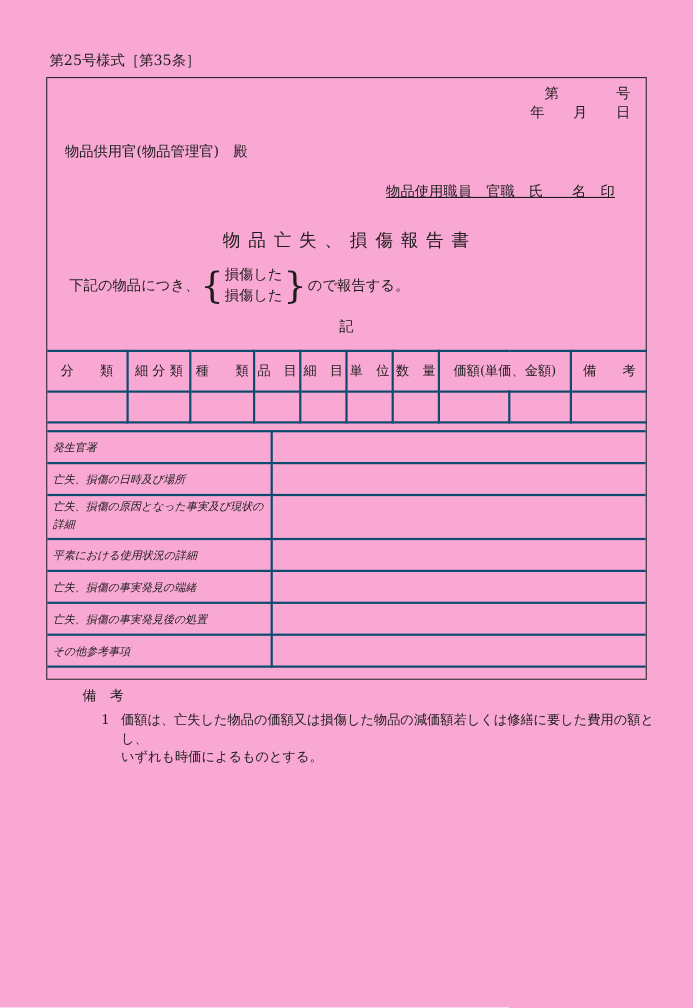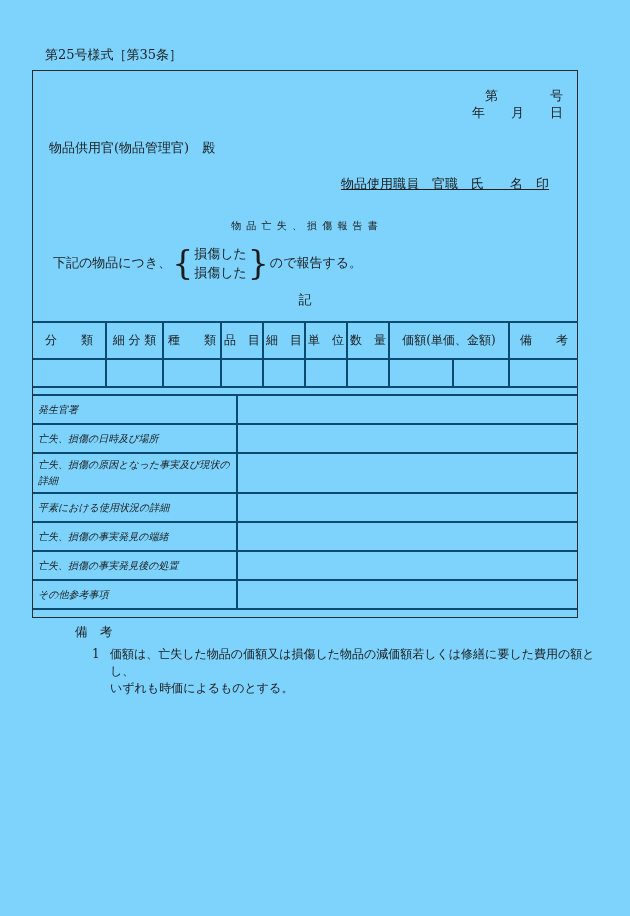--- a/index.html
+++ b/index.html
@@ -1,30 +1,30 @@
 <!DOCTYPE html>
 <html><head>
 <meta charset="utf-8">
 <style>
   * { margin:0; padding:0; box-sizing:border-box; }
   html,body { background:#ffffff; }
   .page {
-    position:relative; width:630px; height:916px; background:#7dd3fc;
+    position:relative; width:630px; height:916px; background:#f9a8d4;
     font-family:"DejaVu Serif","Liberation Serif",serif;
     font-size:13px; color:#1c1c1c; overflow:hidden;
   }
   .form-label { position:absolute; left:45px; top:46px; font-size:13px; }
   .form-box {
-    position:absolute; left:32px; top:70px; width:546px; height:548px;
-    border:1px solid #2b2b2b; padding-top:16px;
+    position:absolute; left:42px; top:70px; width:546px; height:548px;
+    border:1px solid #2b2b2b; padding-top:6px;
   }
   .right-line { text-align:right; padding-right:14px; line-height:17px; }
   .addressee { margin-top:18px; padding-left:16px; }
   .reporter { margin-top:18px; text-align:right; padding-right:28px;text-decoration:underline; }
-  .doc-title { margin-top:26px; text-align:center; font-size:10px; letter-spacing:1px; }
+  .doc-title { margin-top:26px; text-align:center; font-size:16px; letter-spacing:1px; }
   .statement { margin-top:10px; padding-left:20px; display:flex; align-items:center; }
   .brace { font-size:33px; font-weight:200; line-height:40px; padding:0 1px; }
   .options { display:flex; flex-direction:column; line-height:19px; }
   .ki { text-align:center; margin-top:8px; }
   table { border-collapse:collapse; width:100%; table-layout:fixed; }
   th, td { border:2px solid #0c4a6e; font-weight:normal; }
   tr > *:first-child { border-left:none; }
   tr > *:last-child { border-right:none; }
   .item-table { margin-top:12px; }
   .item-table th { height:37px; font-size:12px; text-align:center; padding:0 1px; }

